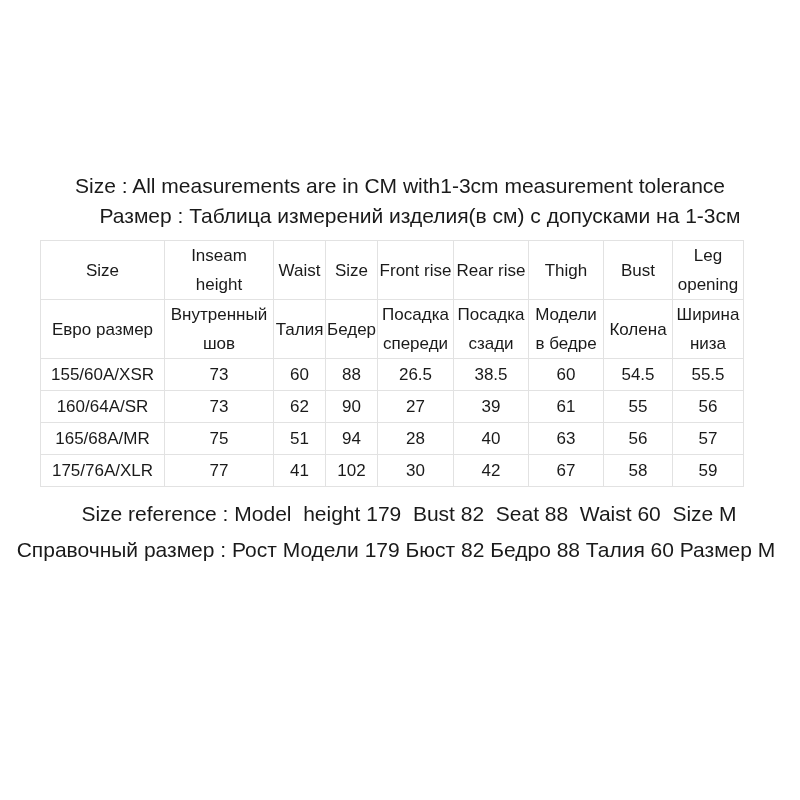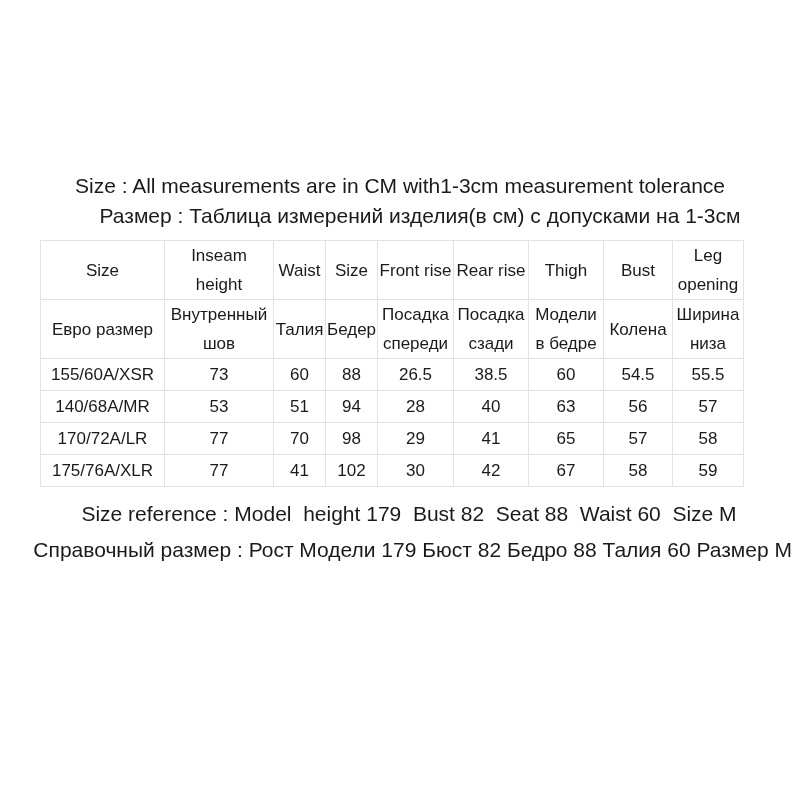--- a/index.html
+++ b/index.html
@@ -23,21 +23,21 @@
   .note-line {
     text-align: center;
     font-size: 21px;
     line-height: 20px;
     color: var(--text, #1a1a1a);
     white-space: pre;
   }
   .title-en { margin: 176px 0 0 0; }
   .title-ru { margin: 10px 0 13px 0; padding-left: 40px; }
   .footer-en { margin: 17px 0 0 18px; }
-  .footer-ru { margin: 16px 8px 0 0; text-align: right; }
+  .footer-ru { margin: 16px 8px 0 0; }
   table.size-table {
     border-collapse: collapse;
     table-layout: fixed;
     margin: 14px 0 0 40px;
     width: 703px;
   }
   .size-table th, .size-table td {
     border: 1px solid var(--border, #e2e2e2);
     text-align: center;
     vertical-align: middle;
@@ -100,40 +100,40 @@
           <td>73</td>
           <td>60</td>
           <td>88</td>
           <td>26.5</td>
           <td>38.5</td>
           <td>60</td>
           <td>54.5</td>
           <td>55.5</td>
         </tr>
         <tr>
-          <td>140/68A/MR</td>
-          <td>53</td>
+          <td>160/64A/SR</td>
+          <td>73</td>
+          <td>62</td>
+          <td>90</td>
+          <td>27</td>
+          <td>39</td>
+          <td>61</td>
+          <td>55</td>
+          <td>56</td>
+        </tr>
+        <tr>
+          <td>165/68A/MR</td>
+          <td>75</td>
           <td>51</td>
           <td>94</td>
           <td>28</td>
           <td>40</td>
           <td>63</td>
           <td>56</td>
           <td>57</td>
-        </tr>
-        <tr>
-          <td>170/72A/LR</td>
-          <td>77</td>
-          <td>70</td>
-          <td>98</td>
-          <td>29</td>
-          <td>41</td>
-          <td>65</td>
-          <td>57</td>
-          <td>58</td>
         </tr>
         <tr>
           <td>175/76A/XLR</td>
           <td>77</td>
           <td>41</td>
           <td>102</td>
           <td>30</td>
           <td>42</td>
           <td>67</td>
           <td>58</td>

